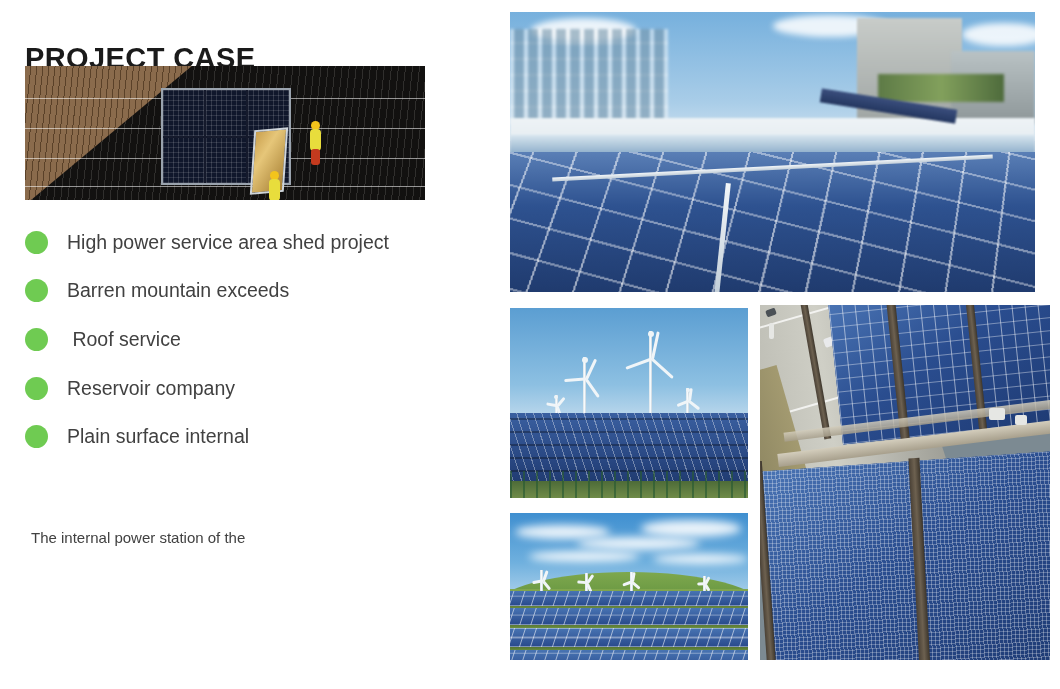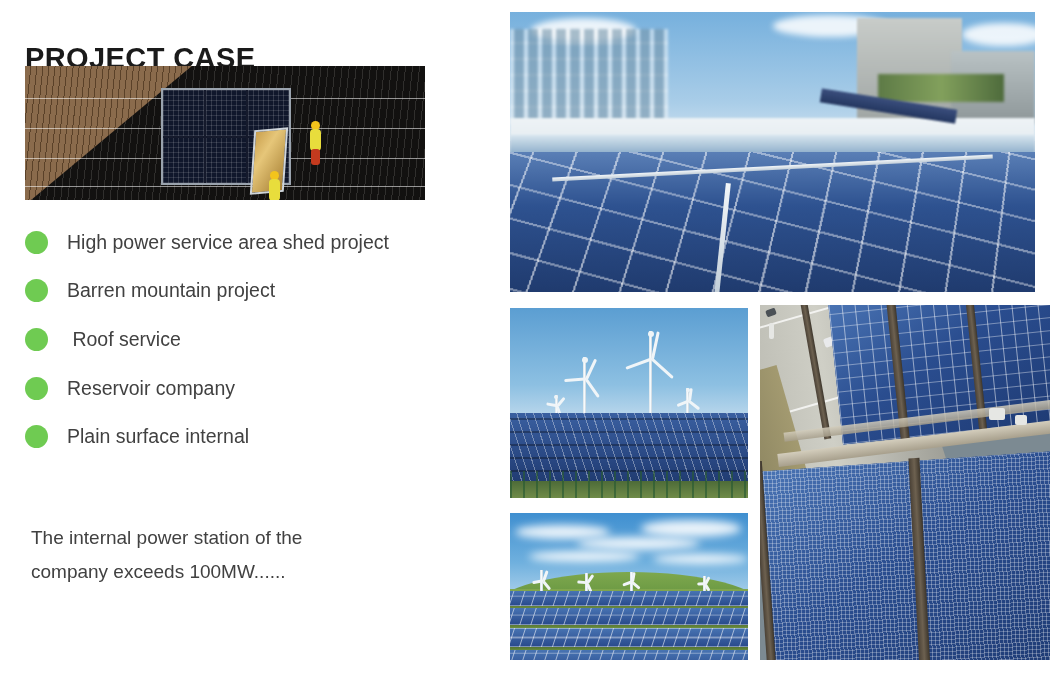--- a/index.html
+++ b/index.html
@@ -65,21 +65,21 @@
     color: #414141;
     white-space: pre;
     font-family: "Liberation Sans", sans-serif;
   }
 
   
   .summary {
     position: absolute;
     left: 31px; top: 521px;
     width: 430px;
-    font-size: 19px;
+    font-size: 15px;
     line-height: 34px;
     color: #414141;
     font-family: "Liberation Sans", sans-serif;
   }
   .summary-line { display: block; }
 
   
   .gallery { position: absolute; left: 0; top: 0; width: 1060px; height: 689px; }
 
   .photo {
@@ -374,39 +374,38 @@
     </div>
   </div>
 
   <div class="bullet-list">
     <div class="bullet-row">
       <span class="bullet-dot"></span>
       <span class="bullet-label">High power service area shed project</span>
     </div>
     <div class="bullet-row">
       <span class="bullet-dot"></span>
-      <span class="bullet-label">Barren mountain project</span>
+      <span class="bullet-label">Barren mountain exceeds</span>
     </div>
     <div class="bullet-row">
       <span class="bullet-dot"></span>
       <span class="bullet-label"> Roof service</span>
     </div>
     <div class="bullet-row">
       <span class="bullet-dot"></span>
       <span class="bullet-label">Reservoir company</span>
     </div>
     <div class="bullet-row">
       <span class="bullet-dot"></span>
       <span class="bullet-label">Plain surface internal</span>
     </div>
   </div>
 
   <div class="summary">
     <span class="summary-line">The internal power station of the</span>
-    <span class="summary-line">company exceeds 100MW......</span>
   </div>
 
 </div>
 
 <div class="gallery">
 
   <div class="photo photo-rooftop-crew">
     <div class="scene">
       <div class="sky rc-sky"></div>
       <div class="cloud" style="left:4%;top:2%;width:20%;height:9%;"></div>

